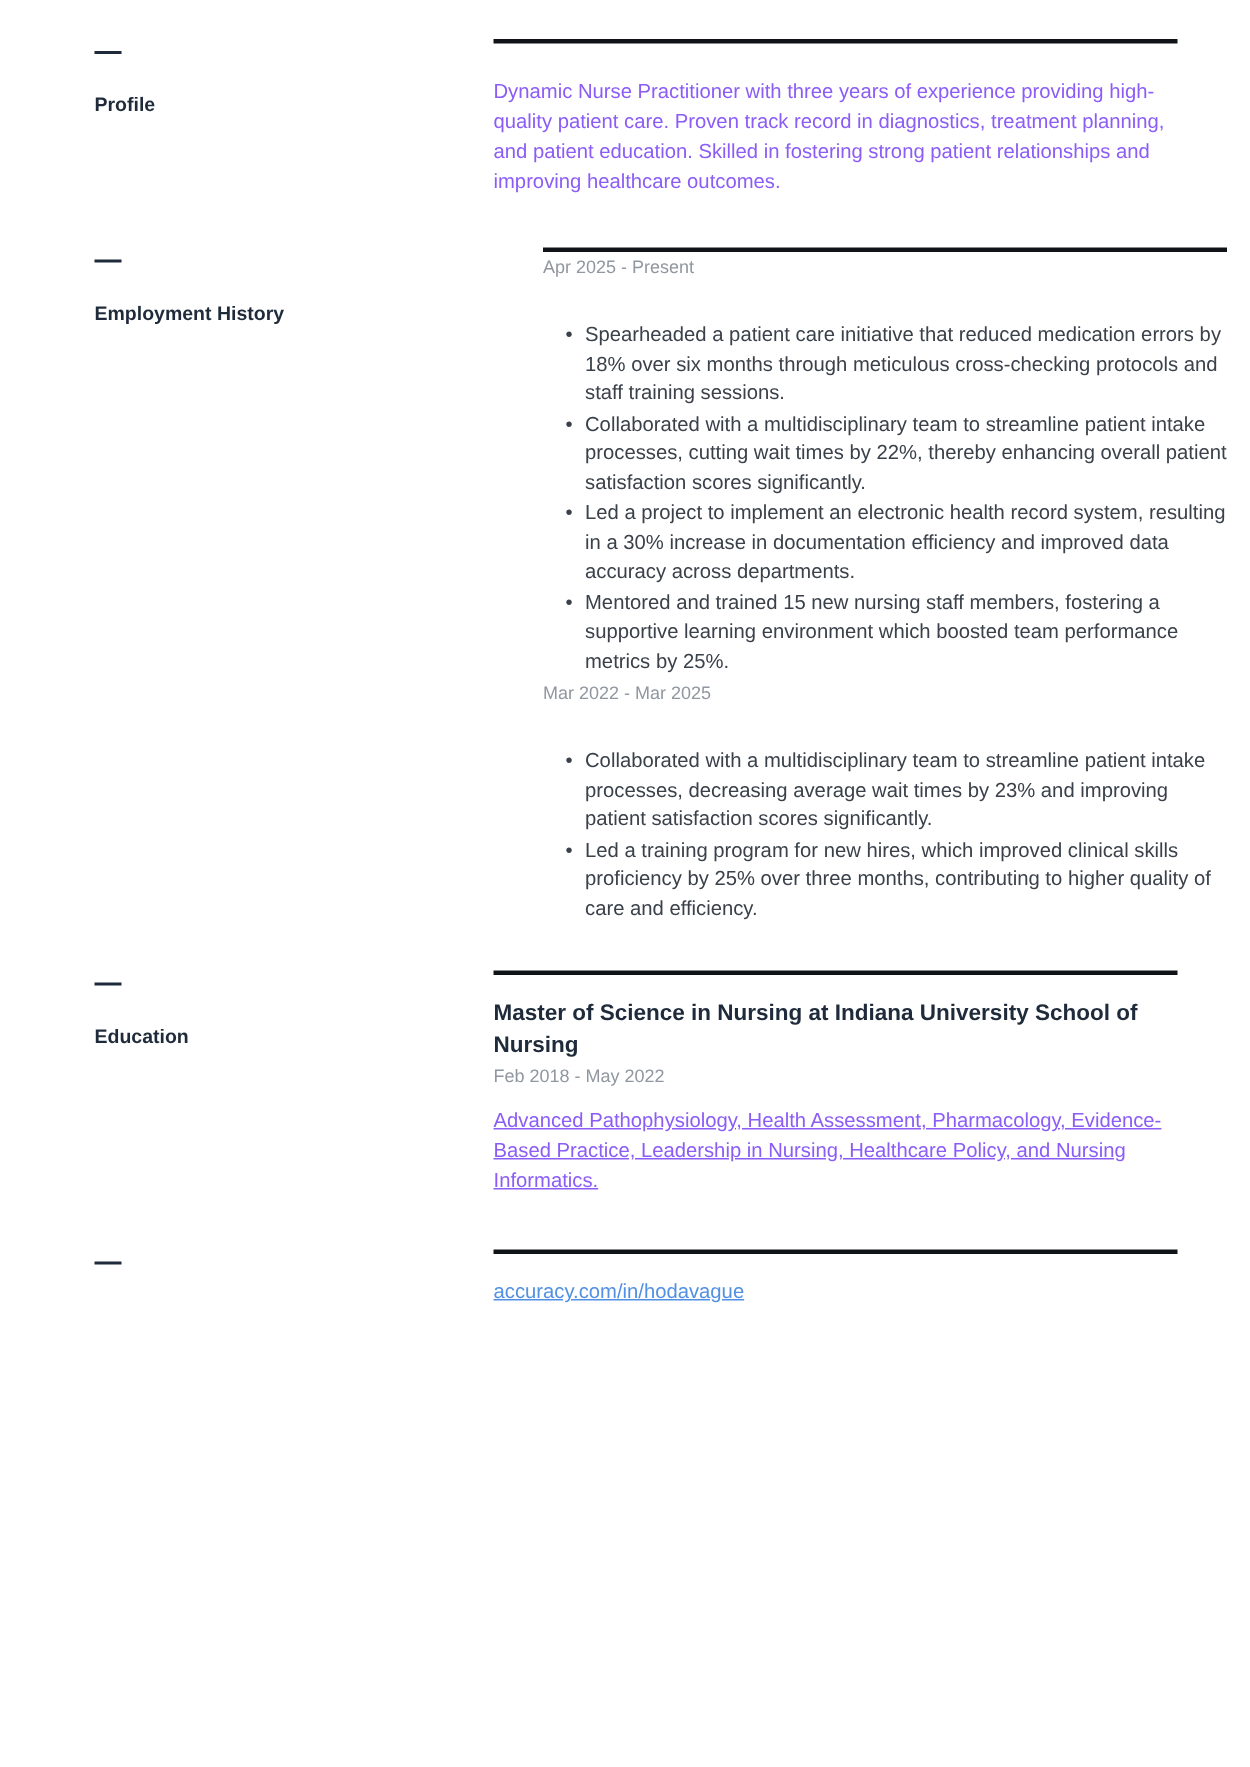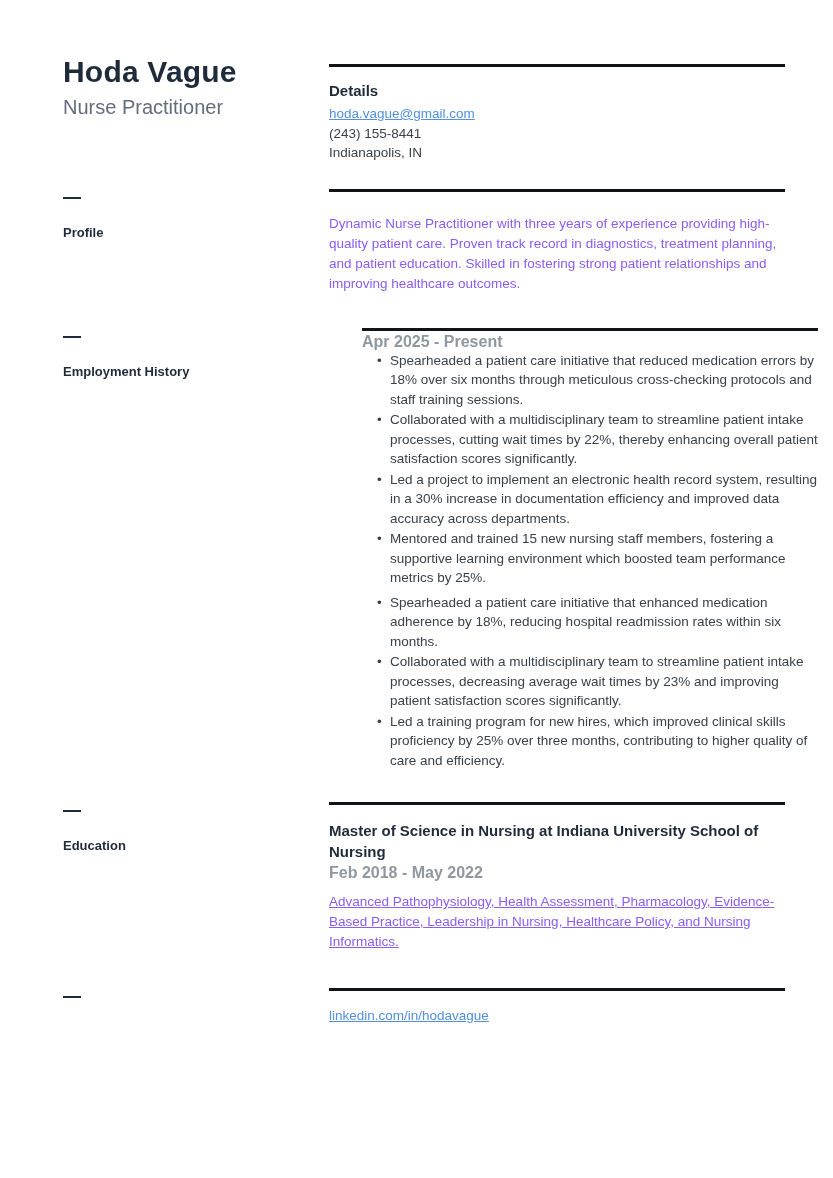--- a/index.html
+++ b/index.html
@@ -90,28 +90,27 @@
   .employment-row { margin-top: 34px; gap: 33px; }
   .job-title {
     margin-top: 15px;
     font-size: 15px;
     line-height: 21px;
     font-weight: 700;
     color: #1f2b3a;
   }
   .job-dates {
     margin-top: 3px;
-    font-size: 16px;
+    font-size: 12px;
     line-height: 15px;
     color: #9097a0;
-    font-weight: bold;
   }
   ul.bullets {
     list-style: none;
-    margin-top: 2px;
+    margin-top: 27px;
     padding-left: 28px;
   }
   ul.bullets li {
     position: relative;
     font-size: 13.5px;
     line-height: 19.5px;
     color: #3a414a;
     margin-bottom: 1px;
   }
   ul.bullets li::before {
@@ -130,35 +129,20 @@
     margin-top: 15px;
     font-size: 13.5px;
     line-height: 19.5px;
   }
 </style>
 </head>
 <body>
 
 <div class="page">
 
-  <section class="row header-row">
-    <div class="left-cell">
-      <h1 class="person-name">Hoda Vague</h1>
-      <div class="person-title">Nurse Practitioner</div>
-    </div>
-    <div class="right-cell">
-      <div class="rule"></div>
-      <h2 class="details-heading">Details</h2>
-      <div class="contact-line contact-first">
-        <a class="link">hoda.vague@gmail.com</a>
-      </div>
-      <div class="contact-line">(243) 155-8441</div>
-      <div class="contact-line">Indianapolis, IN</div>
-    </div>
-  </section>
 
   <section class="row profile-row">
     <div class="left-cell">
       <div class="dash"></div>
       <div class="section-label">Profile</div>
     </div>
     <div class="right-cell">
       <div class="rule"></div>
       <p class="body-text">Dynamic Nurse Practitioner with three years of experience providing high-quality patient care. Proven track record in diagnostics, treatment planning, and patient education. Skilled in fostering strong patient relationships and improving healthcare outcomes.</p>
     </div>
@@ -176,22 +160,22 @@
         <div class="job-dates">Apr 2025 - Present</div>
         <ul class="bullets">
           <li>Spearheaded a patient care initiative that reduced medication errors by 18% over six months through meticulous cross-checking protocols and staff training sessions.</li>
           <li>Collaborated with a multidisciplinary team to streamline patient intake processes, cutting wait times by 22%, thereby enhancing overall patient satisfaction scores significantly.</li>
           <li>Led a project to implement an electronic health record system, resulting in a 30% increase in documentation efficiency and improved data accuracy across departments.</li>
           <li>Mentored and trained 15 new nursing staff members, fostering a supportive learning environment which boosted team performance metrics by 25%.</li>
         </ul>
       </div>
 
       <div class="job-block">
+        <div class="job-dates">Mar 2022 - Mar 2025</div>
         <ul class="bullets">
-          <li>Spearheaded a patient care initiative that enhanced medication adherence by 18%, reducing hospital readmission rates within six months.</li>
           <li>Collaborated with a multidisciplinary team to streamline patient intake processes, decreasing average wait times by 23% and improving patient satisfaction scores significantly.</li>
           <li>Led a training program for new hires, which improved clinical skills proficiency by 25% over three months, contributing to higher quality of care and efficiency.</li>
         </ul>
       </div>
     </div>
   </section>
 
   <section class="row education-row">
     <div class="left-cell">
       <div class="dash"></div>
@@ -205,18 +189,18 @@
     </div>
   </section>
 
   <section class="row links-row">
     <div class="left-cell">
       <div class="dash"></div>
     </div>
     <div class="right-cell">
       <div class="rule"></div>
       <div class="link-line">
-        <a class="link">linkedin.com/in/hodavague</a>
+        <a class="link">accuracy.com/in/hodavague</a>
       </div>
     </div>
   </section>
 
 </div>
 
 </body></html>

